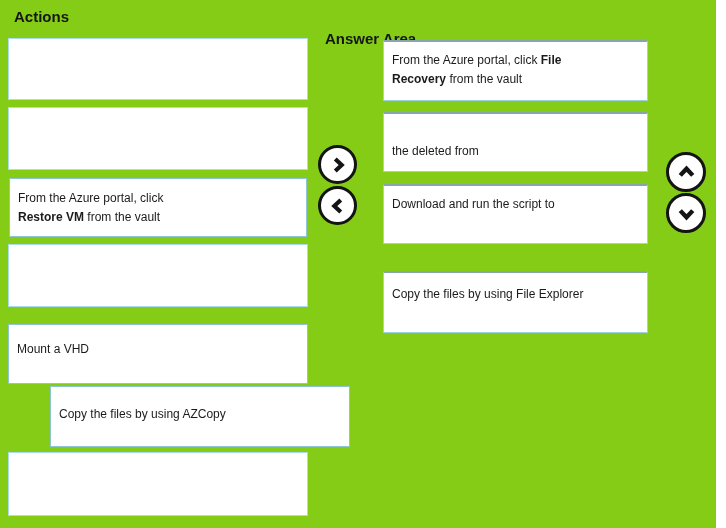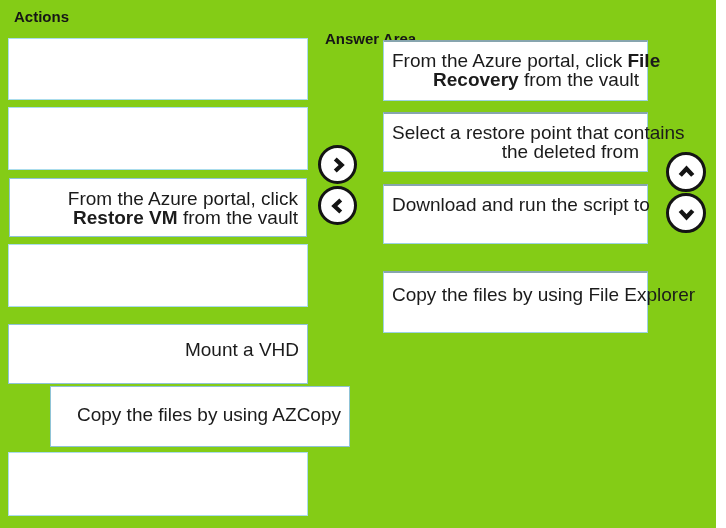--- a/index.html
+++ b/index.html
@@ -6,23 +6,22 @@
   .canvas{
     position:relative;width:716px;height:528px;background:#84cc16;
     font-family:"Liberation Sans","DejaVu Sans",sans-serif;
     color:#1b1b1b;overflow:hidden;
   }
   .col-header{
     position:absolute;font-size:15px;font-weight:bold;color:#161616;
   }
   .tile{
     position:absolute;background:#ffffff;box-sizing:border-box;
-    font-size:19px;line-height:19px;white-space:nowrap;
+    font-size:12px;line-height:19px;white-space:nowrap;
     border:1px solid #aadcec;
-    text-align:right;
   }
   .tile.filled{border:1px solid #8fc3d6;}
   .tile.answer{border:1px solid #9dd2e2;border-top:2px solid #87a5ae;}
   .circle-btn{
     position:absolute;box-sizing:border-box;border:3px solid #141414;
     border-radius:50%;background:#fff;display:flex;align-items:center;
     justify-content:center;cursor:pointer;
   }
   .circle-btn svg{display:block;}
 </style>
@@ -43,21 +42,21 @@
   <div class="tile" style="left:8px;top:244px;width:300px;height:63px;"></div>
 
   <div class="tile filled" style="left:8px;top:324px;width:300px;height:60px;padding:15px 8px;"><span>Mount a VHD</span></div>
 
   <div class="tile filled" style="left:8px;top:386px;width:300px;height:61px;padding:18px 8px;margin-left:42px;"><span>Copy the files by using AZCopy</span></div>
 
   <div class="tile" style="left:8px;top:452px;width:300px;height:64px;"></div>
 
   <div class="tile answer" style="left:383px;top:40px;width:265px;height:61px;padding:9px 8px;"><span>From the Azure portal, click </span><span style="font-weight: bold;">File</span><br><span style="font-weight: bold;">Recovery</span><span> from the vault</span></div>
 
-  <div class="tile answer" style="left:383px;top:112px;width:265px;height:60px;padding:9px 8px;"><span>Select a restore point that contains</span><br><span>the deleted from</span></div>
+  <div class="tile answer" style="left:383px;top:112px;width:265px;height:60px;padding:9px 8px;"><br><span>the deleted from</span></div>
 
   <div class="tile answer" style="left:383px;top:184px;width:265px;height:60px;padding:9px 8px;"><span>Download and run the script to</span><br></div>
 
   <div class="tile answer" style="left:383px;top:271px;width:265px;height:62px;padding:12px 6px 12px 8px;"><span>Copy the files by using File Explorer</span></div>
 
   <div class="circle-btn" style="left:318px;top:145px;width:39px;height:39px;">
     <span>
       <svg width="22" height="22" viewBox="0 0 24 24">
         <polyline points="9,5.5 16,12 9,18.5" fill="none" stroke="#141414" stroke-width="4.6"></polyline>
       </svg>

